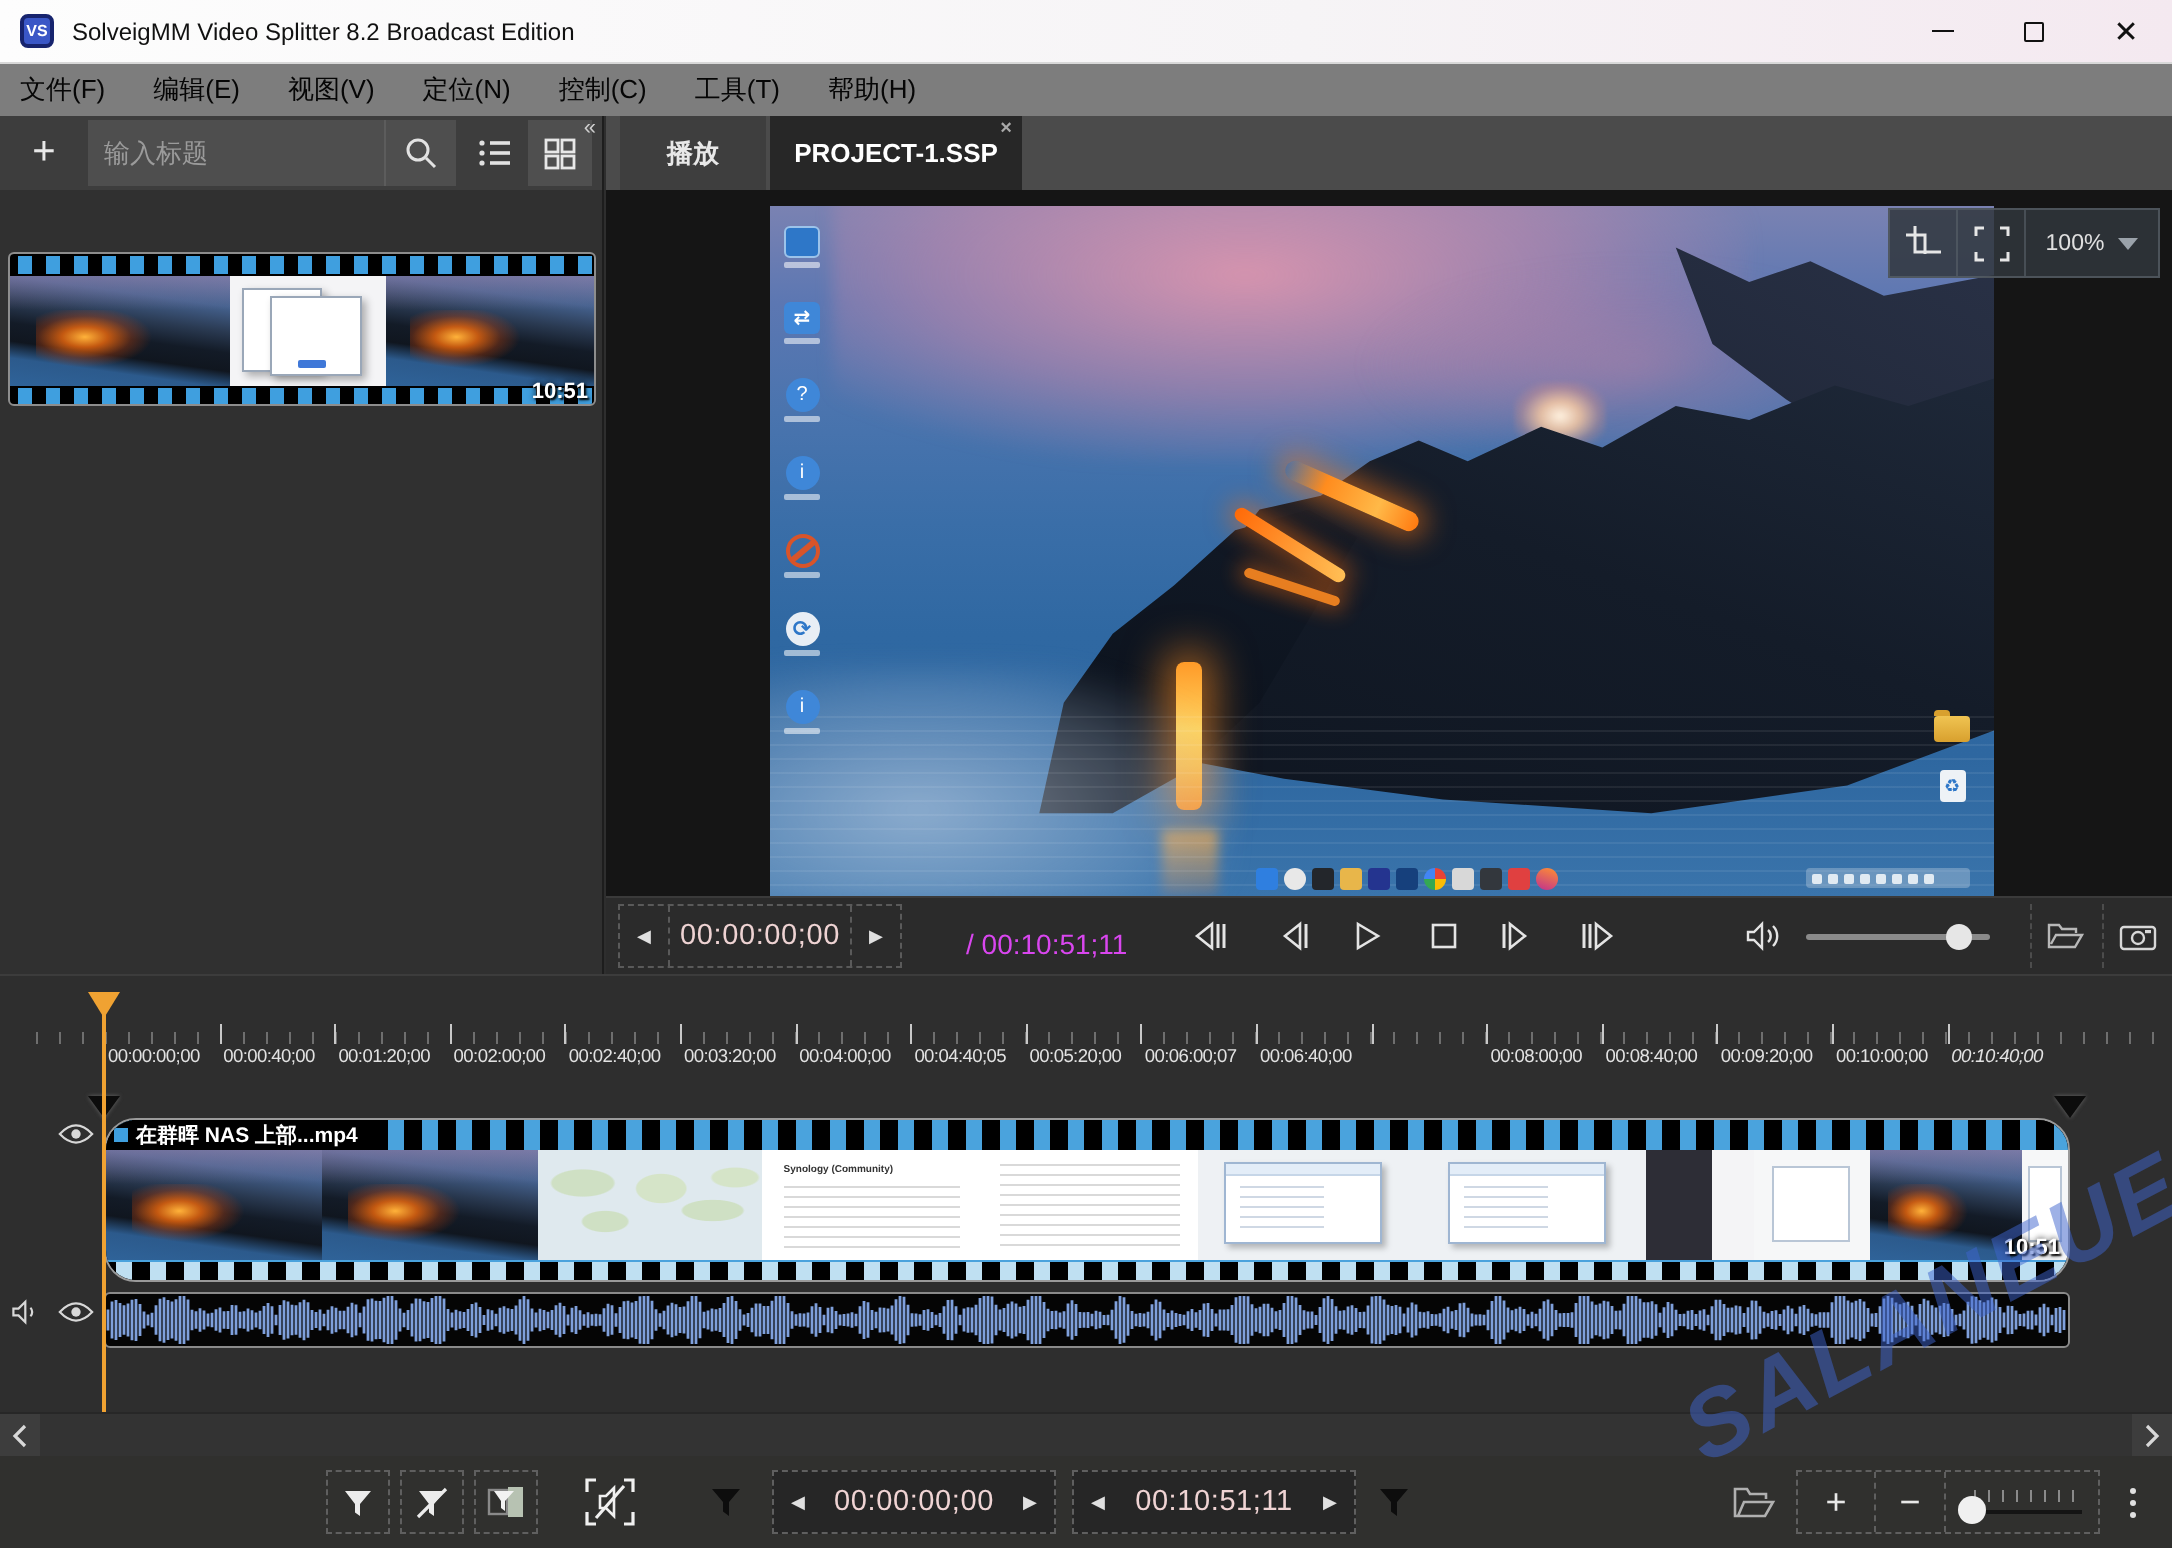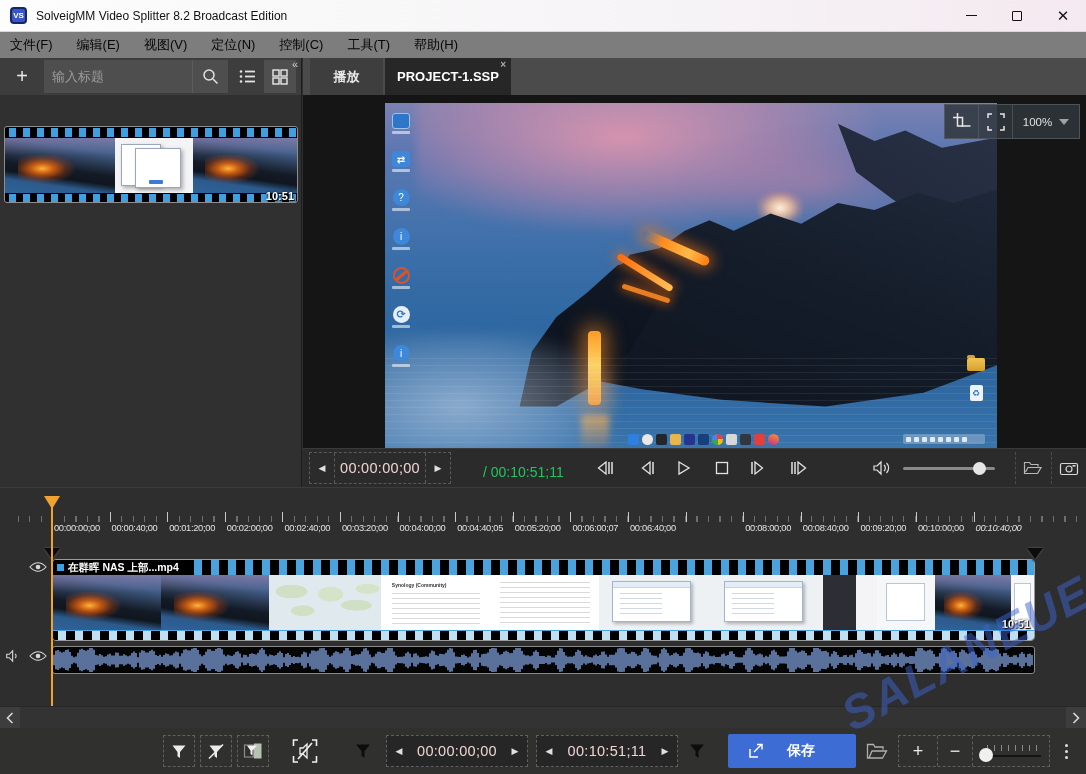--- a/index.html
+++ b/index.html
@@ -115,35 +115,35 @@
   .pv-ctrl{position:absolute;right:6px;top:9px;display:flex;background:rgba(48,54,60,.85);border:1px solid rgba(90,98,106,.7);}
   .pv-btn{width:34px;height:33px;display:flex;align-items:center;justify-content:center;cursor:pointer;border-right:1px solid rgba(90,98,106,.6);}
   .pv-zoom{width:66px;height:33px;display:flex;align-items:center;justify-content:center;gap:7px;color:#e0e0e0;font-size:11.5px;cursor:pointer;}
   .caret-down{width:0;height:0;border-left:5px solid transparent;border-right:5px solid transparent;border-top:6px solid #9aa2aa;}
 
   
   .transport{position:absolute;left:303px;top:448px;width:783px;height:39px;background:#2b2b2b;border-top:1px solid #3a3a3a;}
   .time-group{position:absolute;left:6px;top:3px;width:142px;height:32px;border:1px dashed #5a5a5a;display:flex;align-items:center;}
   .tg-btn{width:24px;height:100%;display:flex;align-items:center;justify-content:center;cursor:pointer;color:#e0e0e0;font-size:9px;}
   .tg-time{flex:1;text-align:center;color:#eed3d3;font-size:14.5px;letter-spacing:.3px;border-left:1px dashed #5a5a5a;border-right:1px dashed #5a5a5a;height:100%;display:flex;align-items:center;justify-content:center;}
-  .total-time{position:absolute;left:180px;top:0;height:46px;display:flex;align-items:center;color:#22c55e;font-size:14px;}
+  .total-time{position:absolute;left:180px;top:0;height:46px;display:flex;align-items:center;color:#d946ef;font-size:14px;}
   .tr-btn{position:absolute;top:3px;width:26px;height:32px;display:flex;align-items:center;justify-content:center;cursor:pointer;}
   .vol-slider{position:absolute;left:600px;top:18px;width:92px;height:3px;background:#8a8a8a;border-radius:2px;cursor:pointer;}
   .vol-knob{position:absolute;left:70px;top:-5px;width:13px;height:13px;border-radius:50%;background:#e6e6e6;}
 
   
   .timeline{position:absolute;left:0;top:487px;width:1086px;height:219px;background:#2e2e2e;border-top:1px solid #3c3c3c;overflow:hidden;}
   .ticks-minor{position:absolute;left:18px;top:28px;width:1060px;height:6px;background:repeating-linear-gradient(90deg,#8a8a8a 0 1px,transparent 1px 11.5px);opacity:.7;}
   .ruler-label{position:absolute;top:35px;font-size:9.3px;color:#e2e2e2;letter-spacing:-.3px;white-space:nowrap;}
   .tick-major{position:absolute;top:24px;width:1px;height:10px;background:#c8c8c8;}
   .playhead-tri{position:absolute;left:44px;top:8px;width:0;height:0;border-left:8px solid transparent;border-right:8px solid transparent;border-top:13px solid #f0a232;cursor:pointer;}
   .playhead-line{position:absolute;left:51px;top:18px;width:2px;height:201px;background:#f0a232;z-index:6;}
   .trim-tri{position:absolute;top:60px;width:0;height:0;border-left:8px solid transparent;border-right:8px solid transparent;border-top:11px solid #0c0c0c;filter:drop-shadow(0 0 1px #666);z-index:5;}
   .track-eye{position:absolute;cursor:pointer;}
-  .clip-video{position:absolute;left:52px;top:71px;width:983px;height:82px;background:#000;border:1px solid #9a9a9a;border-radius:4px;overflow:hidden;}
+  .clip-video{position:absolute;left:52px;top:71px;width:983px;height:82px;background:#000;border:1px solid #9a9a9a;border-radius:16px;overflow:hidden;}
   .clip-label-strip{position:relative;height:15px;background:repeating-linear-gradient(90deg,transparent 0 5px,#4aa3dd 5px 13px,transparent 13px 17px) #000;}
   .clip-label{position:absolute;left:2px;top:0;height:15px;display:flex;align-items:center;background:#000;padding:0 6px 0 2px;color:#fff;font-size:10.5px;font-weight:bold;white-space:nowrap;}
   .clip-label::before{content:"";width:7px;height:7px;background:#3f9fdf;margin-right:4px;display:inline-block;}
   .clip-thumbs{display:flex;height:55px;}
   .clip-sprocket{height:12px;background:repeating-linear-gradient(90deg,transparent 0 5px,#bfe0f2 5px 13px,transparent 13px 17px) #000;border-top:1px solid #4aa3dd;}
   .clip-badge{position:absolute;right:4px;bottom:10px;color:#fff;font-size:11px;font-weight:bold;text-shadow:0 0 3px #000,1px 1px 1px #000;z-index:4;}
   .clip-audio{position:absolute;left:52px;top:158px;width:983px;height:28px;background:#050505;border:1px solid #8a8a8a;border-radius:3px;overflow:hidden;}
 
   .watermark{position:absolute;left:845px;top:690px;font-size:47px;font-weight:bold;font-style:italic;letter-spacing:2px;color:rgba(62,100,205,.5);transform:rotate(-28deg);transform-origin:0 50%;z-index:40;pointer-events:none;white-space:nowrap;}
 
@@ -574,28 +574,20 @@
       <div class="tg-btn">◀</div>
       <div class="tg-time">00:10:51;11</div>
       <div class="tg-btn">▶</div>
     </div>
     <div class="bb-icon-btn" style="left:682px;width:30px">
       <svg width="18" height="16" viewBox="0 0 18 16">
           <path d="M2 1.5h14L10.5 8v7l-3-2.2V8z" fill="#0d0d0d"></path>
         </svg>
     </div>
 
-    <div class="save-btn">
-      <svg width="20" height="18" viewBox="0 0 20 18" style="margin-left:18px">
-        <path d="M4 7v8h8" fill="none" stroke="#fff" stroke-width="1.5"></path>
-        <line x1="8" y1="10" x2="15.5" y2="2.5" stroke="#fff" stroke-width="1.5"></line>
-        <path d="M11 2.5h5v5" fill="none" stroke="#fff" stroke-width="1.5"></path>
-      </svg>
-      <span class="save-label">保存</span>
-    </div>
     <div class="bb-icon-btn" style="left:858px;width:38px">
       <svg width="22" height="18" viewBox="0 0 22 18">
           <path d="M1.5 5v11h15l4-7H6L3 16" fill="none" stroke="#b0b0b0" stroke-width="1.3"></path>
           <path d="M1.5 5V2.5h6L9 5h8v2.5" fill="none" stroke="#b0b0b0" stroke-width="1.3"></path>
         </svg>
     </div>
 
     <div class="zoom-group">
       <div class="zg-btn">+</div>
       <div class="zg-sep"></div>

